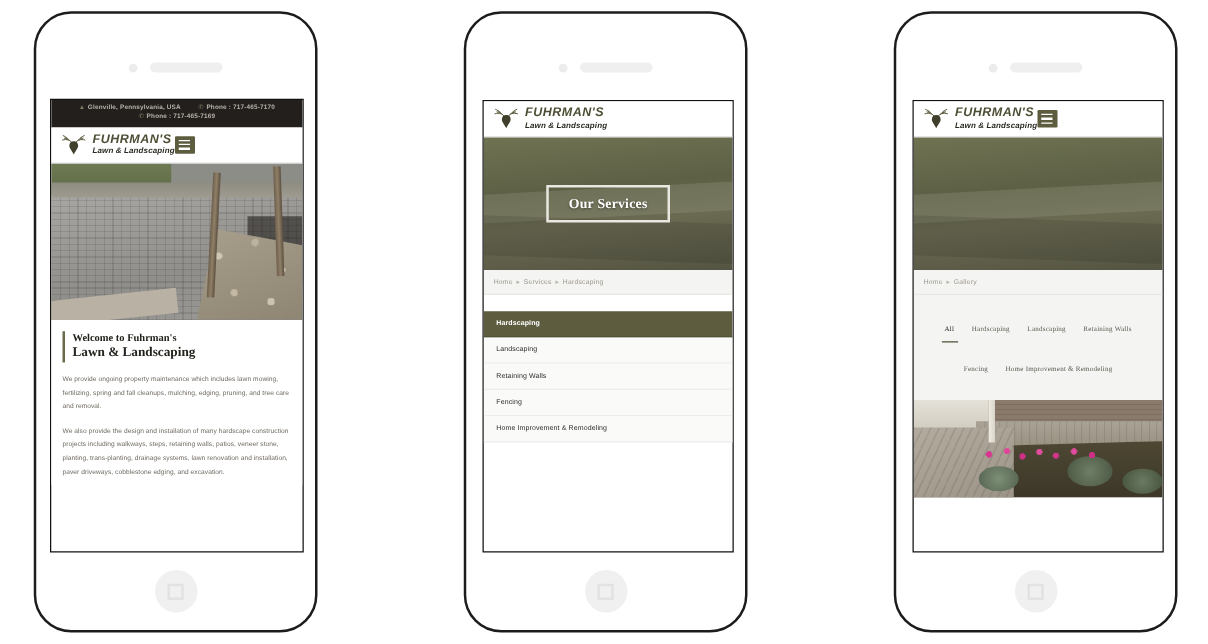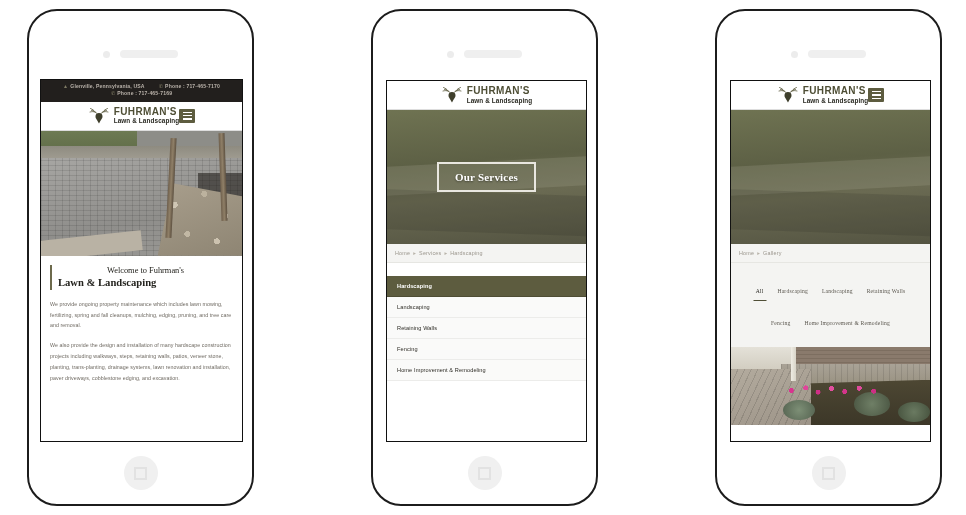--- a/index.html
+++ b/index.html
@@ -20,21 +20,21 @@
 
   
   .screen{position:absolute;overflow:hidden;background:#ffffff;border:1px solid #111;box-sizing:border-box;}
 
   
   .topbar{background:#221f1d;color:#b9b2aa;padding:3px 6px 4px 6px;text-align:center;}
   .topbar .row{display:flex;justify-content:center;gap:14px;flex-wrap:wrap;line-height:1.45;}
   .topbar span{font-size:5.1px;letter-spacing:.15px;white-space:nowrap;}
   .tb-ico{color:#7e7a63;margin-right:2px;font-size:4.6px;}
 
-  .sitehead{background:#fff;display:flex;align-items:center;justify-content:center;padding:5px 7px;border-bottom:1px solid #ddd;}
+  .sitehead{background:#fff;display:flex;align-items:center;justify-content:flex-start;padding:5px 7px;border-bottom:1px solid #ddd;font-style:italic;}
   .brand{display:flex;align-items:center;gap:4px;}
   .brand-txt{line-height:1;}
   .brand-name{font-size:10px;font-weight:bold;color:#4e4e35;letter-spacing:.4px;}
   .brand-sub{font-size:6.4px;font-weight:bold;color:#2a2a22;letter-spacing:.1px;margin-top:1.5px;}
   .burger{width:16px;height:14px;background:#5d5c3f;border-radius:1px;display:flex;flex-direction:column;align-items:center;justify-content:center;gap:2px;flex:0 0 auto;}
   .burger i{display:block;width:9px;height:1.4px;background:#fff;}
 
   
   .hero-photo{position:relative;height:125px;overflow:hidden;background:#8d8d88;}
   .hero-photo .grass{position:absolute;left:0;top:0;width:48%;height:20%;background:linear-gradient(180deg,#6d7a53,#5e6a46);}
@@ -55,26 +55,26 @@
       linear-gradient(160deg,#a89e8c,#8e8573);
     clip-path:polygon(18% 0,100% 18%,100% 100%,0 100%);}
   .hero-photo .post{position:absolute;width:6px;background:linear-gradient(90deg,#6e5f4c,#8f7f67,#5d5040);}
   .hero-photo .post.p1{right:34%;top:6%;height:80%;transform:rotate(3deg);}
   .hero-photo .post.p2{right:8%;top:2%;height:70%;transform:rotate(-2deg);}
   .hero-photo .dark{position:absolute;right:0;top:34%;width:22%;height:42%;background:rgba(25,22,18,.55);}
 
   
   .intro{padding:9px 9px 4px 9px;background:#fff;}
   .intro-head{border-left:2px solid #6d6a4c;padding-left:6px;}
-  .intro-head .l1{font-family:"Liberation Serif",serif;font-size:8.4px;font-weight:normal;color:#23221d;line-height:1.35;text-align:center;}
+  .intro-head .l1{font-family:"Liberation Serif",serif;font-size:8.4px;font-weight:bold;color:#23221d;line-height:1.35;}
   .intro-head .l2{font-family:"Liberation Serif",serif;font-size:10.6px;font-weight:bold;color:#23221d;line-height:1.3;}
   .intro p{margin:9px 0 0 0;font-size:5.3px;line-height:2.05;color:#6f6a62;letter-spacing:.05px;}
 
   
-  .svc-hero{position:relative;height:134px;background:linear-gradient(175deg,#6f7352 0%,#5d6045 38%,#6a6a52 62%,#545442 100%);display:flex;align-items:center;justify-content:center;overflow:hidden;}
+  .svc-hero{position:relative;height:106px;background:linear-gradient(175deg,#6f7352 0%,#5d6045 38%,#6a6a52 62%,#545442 100%);display:flex;align-items:center;justify-content:center;overflow:hidden;}
   .svc-hero .band{position:absolute;left:-10%;top:38%;width:130%;height:22%;background:rgba(180,180,160,.20);transform:rotate(-3deg);}
   .svc-hero .band2{position:absolute;left:-10%;top:62%;width:130%;height:30%;background:rgba(40,40,30,.16);transform:rotate(2deg);}
   .hero-btn{position:relative;border:2px solid #e9e7e0;color:#ffffff;font-family:"Liberation Serif",serif;font-weight:bold;padding:7px 16px;font-size:11px;letter-spacing:.2px;text-shadow:0 1px 2px rgba(0,0,0,.45);}
 
   .crumb{background:#f4f4f2;border-bottom:1px solid #e6e6e2;padding:6px 8px;font-size:5.4px;color:#9b968d;letter-spacing:.2px;}
   .crumb .sep{color:#b9b4aa;margin:0 3px;}
 
   .svc-list{background:#fff;padding:13px 0 0 0;}
   .svc-item{padding:7px 10px;font-size:5.6px;color:#2e2c26;border-bottom:1px solid #ececea;background:#fafaf9;letter-spacing:.1px;}
   .svc-item.active{background:#5d5c3f;color:#ffffff;font-weight:bold;border-bottom:1px solid #4e4d34;}

